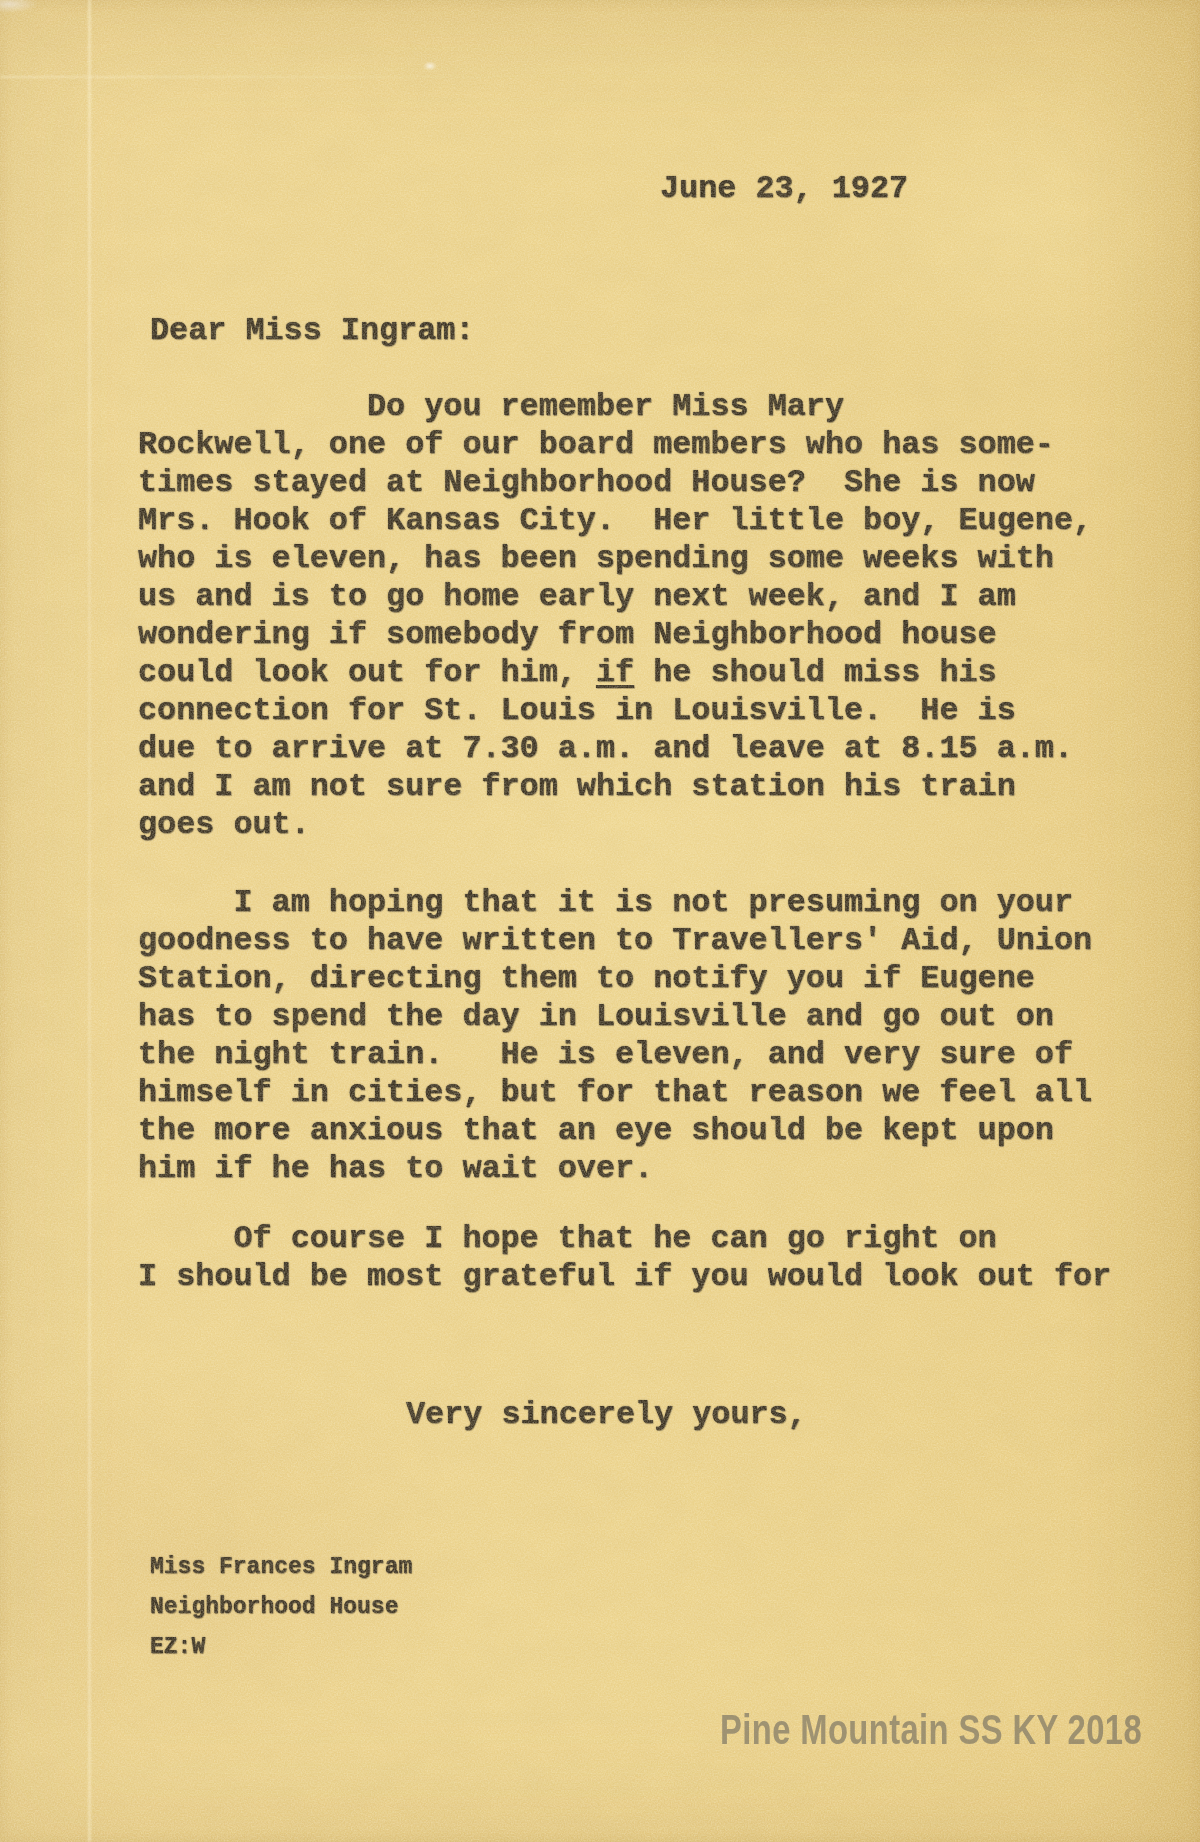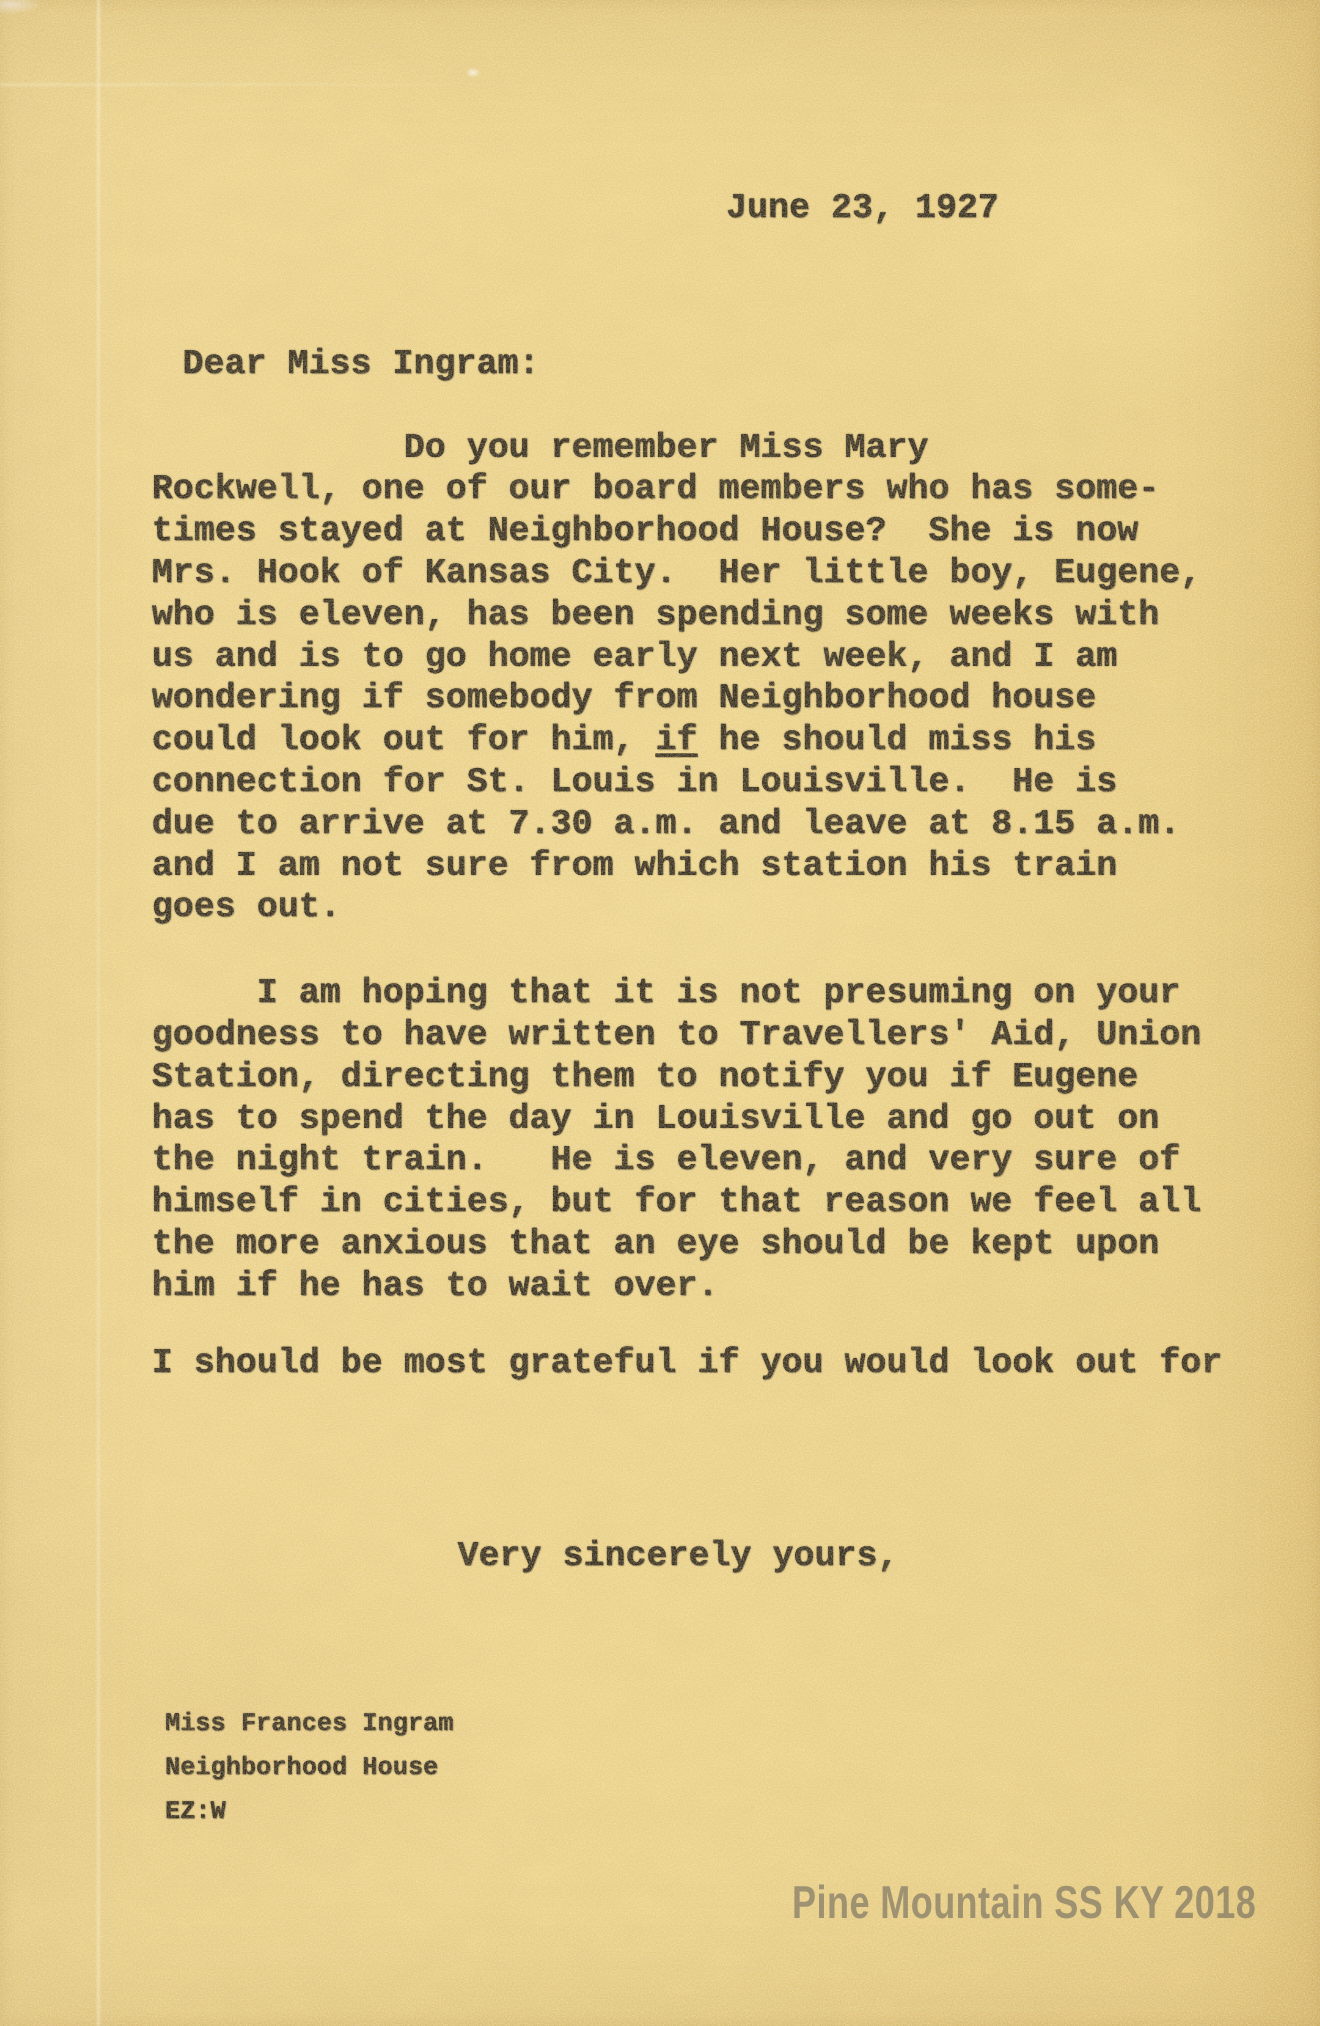--- a/index.html
+++ b/index.html
@@ -35,25 +35,25 @@
     font-size:31.8px;
     line-height:38px;
     white-space:pre;
     text-shadow:0 0 1.3px rgba(49,40,26,0.85), 0.6px 0.8px 0.9px rgba(49,40,26,0.45);
     letter-spacing:0;
   }
   .tl{height:38px;}
   .tl span{white-space:pre;}
   .u{text-decoration:underline;text-decoration-thickness:2.5px;text-underline-offset:4px;text-align:center;}
   .date-line{top:170px;left:660px;}
-  .salutation{top:312px;left:150px;margin-left:16px;}
+  .salutation{top:312px;left:150px;}
   .para-1{top:388px;left:138px;}
   .para-2{top:884px;left:138px;}
   .para-3{top:1220px;left:138px;}
-  .closing{top:1396px;left:416px;text-align:center;}
+  .closing{top:1396px;left:406px;text-align:center;}
   .signature{top:1548px;left:150px;font-size:23px;}
   .signature .tl{height:40px;}
   .watermark{
     position:absolute;z-index:4;
     top:1706px;right:58px;
     font-family:"Liberation Sans","DejaVu Sans",sans-serif;
     font-size:42px;font-weight:bold;
     color:var(--wm,rgba(112,106,95,0.62));
     transform:scaleX(0.78);transform-origin:100% 50%;
     letter-spacing:0.5px;
@@ -70,21 +70,21 @@
   <div class="crease-h"></div>
 
   <div class="ink date-line">June 23, 1927</div>
 
   <div class="ink salutation">Dear Miss Ingram:</div>
 
   <div class="ink para-1"><div class="tl"><span>            Do you remember Miss Mary</span></div><div class="tl"><span>Rockwell, one of our board members who has some-</span></div><div class="tl"><span>times stayed at Neighborhood House?  She is now</span></div><div class="tl"><span>Mrs. Hook of Kansas City.  Her little boy, Eugene,</span></div><div class="tl"><span>who is eleven, has been spending some weeks with</span></div><div class="tl"><span>us and is to go home early next week, and I am</span></div><div class="tl"><span>wondering if somebody from Neighborhood house</span></div><div class="tl"><span>could look out for him, </span><span class="u">if</span><span> he should miss his</span></div><div class="tl"><span>connection for St. Louis in Louisville.  He is</span></div><div class="tl"><span>due to arrive at 7.30 a.m. and leave at 8.15 a.m.</span></div><div class="tl"><span>and I am not sure from which station his train</span></div><div class="tl"><span>goes out.</span></div></div>
 
   <div class="ink para-2"><div class="tl"><span>     I am hoping that it is not presuming on your</span></div><div class="tl"><span>goodness to have written to Travellers' Aid, Union</span></div><div class="tl"><span>Station, directing them to notify you if Eugene</span></div><div class="tl"><span>has to spend the day in Louisville and go out on</span></div><div class="tl"><span>the night train.   He is eleven, and very sure of</span></div><div class="tl"><span>himself in cities, but for that reason we feel all</span></div><div class="tl"><span>the more anxious that an eye should be kept upon</span></div><div class="tl"><span>him if he has to wait over.</span></div></div>
 
-  <div class="ink para-3"><div class="tl"><span>I should be most grateful if you would look out for</span></div></div>
+  <div class="ink para-3"><div class="tl"><span>     Of course I hope that he can go right on</span></div><div class="tl"><span>I should be most grateful if you would look out for</span></div></div>
 
   <div class="ink closing">Very sincerely yours,</div>
 
   <div class="ink signature"><div class="tl"><span>Miss Frances Ingram</span></div><div class="tl"><span>Neighborhood House</span></div><div class="tl"><span>EZ:W</span></div></div>
 
   <svg class="texture" width="1200" height="1842" xmlns="http://www.w3.org/2000/svg">
     <defs>
       <filter id="fibers" x="0" y="0" width="100%" height="100%">
         <feTurbulence type="fractalNoise" baseFrequency="0.7" numOctaves="2" seed="4" stitchTiles="stitch"></feTurbulence>
         <feColorMatrix type="matrix" values="0 0 0 0 1   0 0 0 0 0.95   0 0 0 0 0.74   0.55 0.55 0.55 0 -0.62"></feColorMatrix>

